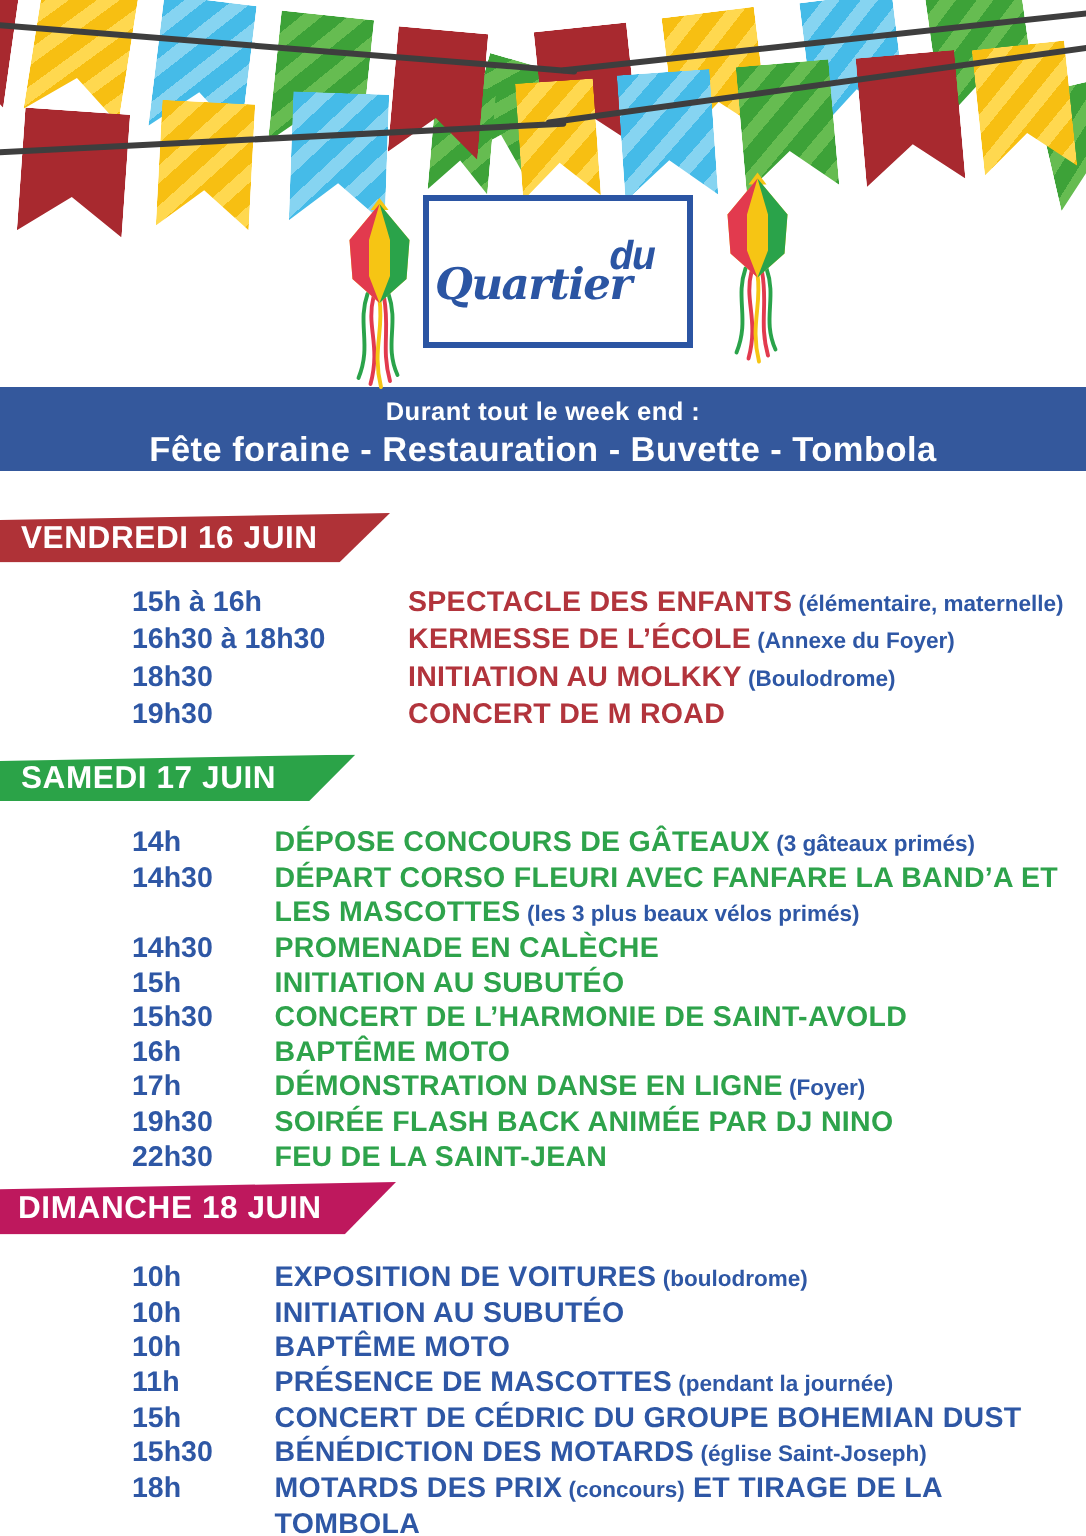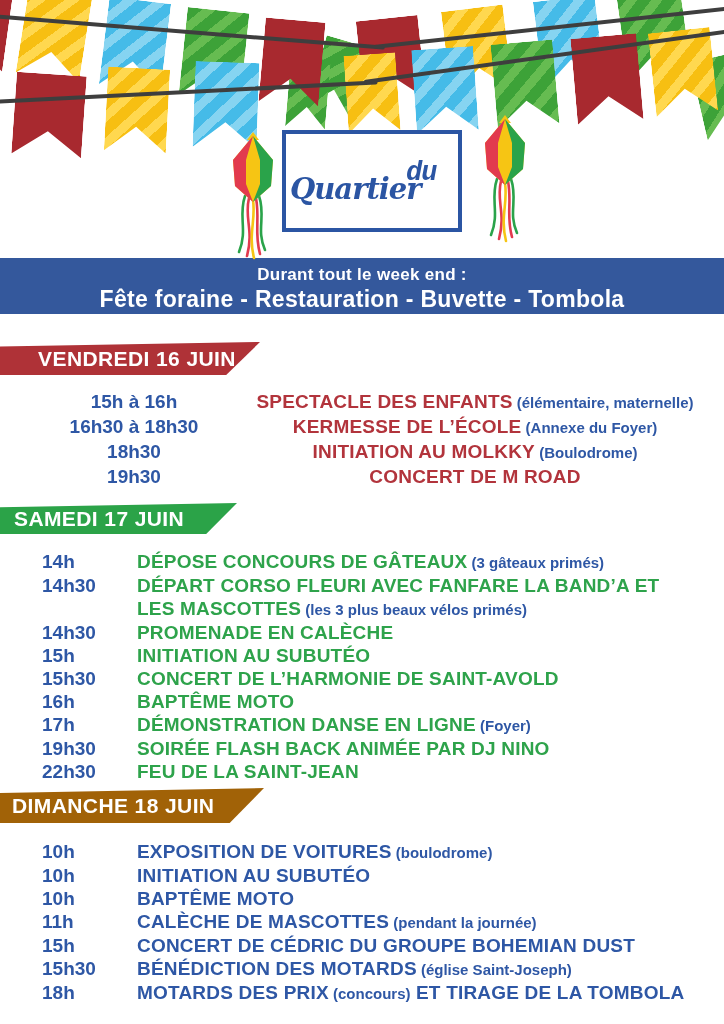--- a/index.html
+++ b/index.html
@@ -28,29 +28,29 @@
   
   .intro{position:absolute;left:0;top:258px;width:724px;height:56px;background:#34589C;
          color:#fff;text-align:center;font-weight:bold;}
   .intro .i1{padding-top:7px;font-size:17px;letter-spacing:.3px;}
   .intro .i2{font-size:23px;letter-spacing:.3px;margin-top:1px;}
   
   .section{position:absolute;left:0;width:724px;}
   .banner{height:33px;clip-path:polygon(0 14%,100% 0,87% 100%,0 100%);
           color:#fff;font-weight:bold;font-size:21px;letter-spacing:.4px;
           line-height:34px;padding-left:14px;box-sizing:border-box;}
-  .sec0{top:342px;text-align:center;} .sec0 .banner{width:260px;background:#AF3237;}
+  .sec0{top:342px;} .sec0 .banner{width:260px;background:#AF3237;}
   .sec1{top:503px;} .sec1 .banner{width:237px;background:#2BA348;height:31px;line-height:32px;}
-  .sec2{top:788px;} .sec2 .banner{width:264px;background:#a16207;height:35px;line-height:36px;padding-left:12px;}
+  .sec2{top:788px;} .sec2 .banner{width:264px;background:#be185d;height:35px;line-height:36px;padding-left:12px;}
   .rows{padding-left:42px;font-weight:bold;font-size:19px;}
   .sec0 .rows{margin-top:15px;line-height:24px;}
   .sec1 .rows{margin-top:16px;line-height:23px;}
   .sec2 .rows{margin-top:17px;line-height:23px;}
   .row{display:flex;align-items:baseline;}
-  .time{flex:0 0 auto;color:#2E57A5;}
+  .time{flex:0 0 auto;color:#2E57A5;margin-left:46px;}
   .sec0 .time{width:184px;} .sec1 .time,.sec2 .time{width:95px;}
   .evt{flex:1;max-width:560px;}
   .evt .main{white-space:pre-line;letter-spacing:.2px;}
   .sec0 .main{color:#B2343C;} .sec1 .main{color:#2EA34B;} .sec2 .main{color:#2E57A5;}
   .note{color:#2E57A5;font-size:15px;margin-top:35px;}
 </style>
 </head>
 <body>
 
 <div class="poster">
@@ -203,21 +203,21 @@
       <div class="row">
         <span class="time">10h</span>
         <span class="evt"><span class="main">INITIATION AU SUBUTÉO</span></span>
       </div>
       <div class="row">
         <span class="time">10h</span>
         <span class="evt"><span class="main">BAPTÊME MOTO</span></span>
       </div>
       <div class="row">
         <span class="time">11h</span>
-        <span class="evt"><span class="main">CALÈCHE DE MASCOTTES</span><span class="note"> (pendant la journée)</span></span>
+        <span class="evt"><span class="main">PRÉSENCE DE MASCOTTES</span><span class="note"> (pendant la journée)</span></span>
       </div>
       <div class="row">
         <span class="time">15h</span>
         <span class="evt"><span class="main">CONCERT DE CÉDRIC DU GROUPE BOHEMIAN DUST</span></span>
       </div>
       <div class="row">
         <span class="time">15h30</span>
         <span class="evt"><span class="main">BÉNÉDICTION DES MOTARDS</span><span class="note"> (église Saint-Joseph)</span></span>
       </div>
       <div class="row">

